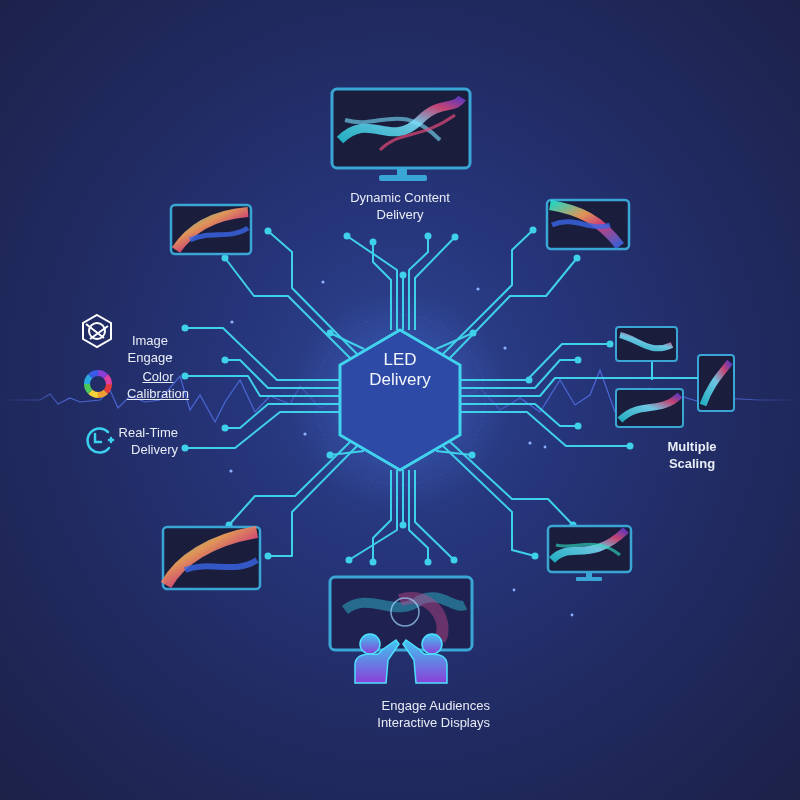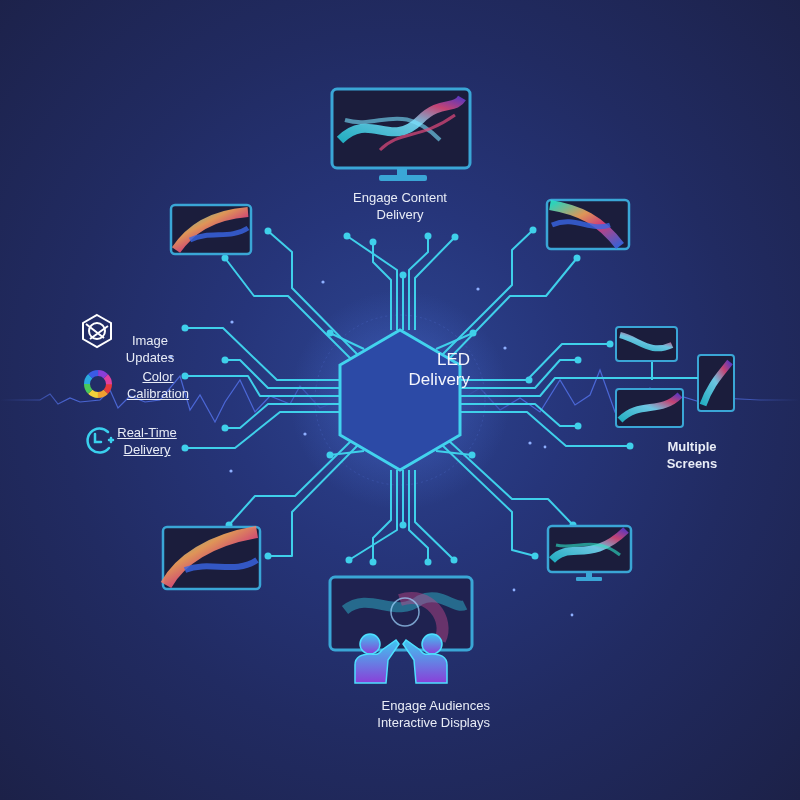--- a/index.html
+++ b/index.html
@@ -2,21 +2,21 @@
 <html><head>
 <meta charset="utf-8">
 <style>
   html,body{margin:0;padding:0;}
   body{width:800px;height:800px;overflow:hidden;background:#1f2650;font-family:"Liberation Sans",sans-serif;}
   #stage{position:relative;width:800px;height:800px;
     background:radial-gradient(ellipse at 50% 48%, #2d4592 0%, #26357a 30%, #212b62 60%, #1c2148 100%);}
   svg.layer{position:absolute;left:0;top:0;}
   .lbl{position:absolute;color:#e8ecf6;font-size:13px;line-height:17px;text-align:center;}
   .hub{position:absolute;left:330px;top:350px;width:140px;color:#f4f6fc;font-size:17px;line-height:20px;text-align:center;font-weight:normal;}
-  .hub span{display:block;text-align:right;}
+  .hub span{display:block;}
   .lbl span{display:block;}
 </style>
 </head>
 <body>
 
 <div id="stage">
 
 <svg class="layer" width="800" height="800" viewBox="0 0 800 800">
   <defs>
     <linearGradient id="wave1" x1="0" y1="0" x2="1" y2="1">
@@ -231,37 +231,37 @@
   </g>
 </svg>
 
 <div class="hub">
   <span>LED</span>
   <span>Delivery</span>
 </div>
 
 <div class="lbl" style="left:118px;top:312px;width:64px;margin-top:20px;">
   <span>Image</span>
-  <span>Updates</span>
+  <span>Engage</span>
 </div>
 <div class="lbl" style="left:116px;top:368px;width:84px;text-decoration:underline;">
   <span>Color</span>
   <span>Calibration</span>
 </div>
-<div class="lbl" style="left:116px;top:424px;width:62px;text-align:center;text-decoration:underline;">
+<div class="lbl" style="left:116px;top:424px;width:62px;text-align:right;">
   <span>Real-Time</span>
   <span>Delivery</span>
 </div>
 
 <div class="lbl" style="left:320px;top:189px;width:160px;">
-  <span>Engage Content</span>
+  <span>Dynamic Content</span>
   <span>Delivery</span>
 </div>
 <div class="lbl" style="left:652px;top:438px;width:80px;font-weight:bold;">
   <span>Multiple</span>
-  <span>Screens</span>
+  <span>Scaling</span>
 </div>
 <div class="lbl" style="left:310px;top:697px;width:180px;text-align:right;">
   <span>Engage Audiences</span>
   <span>Interactive Displays</span>
 </div>
 
 </div>
 
 </body></html>

